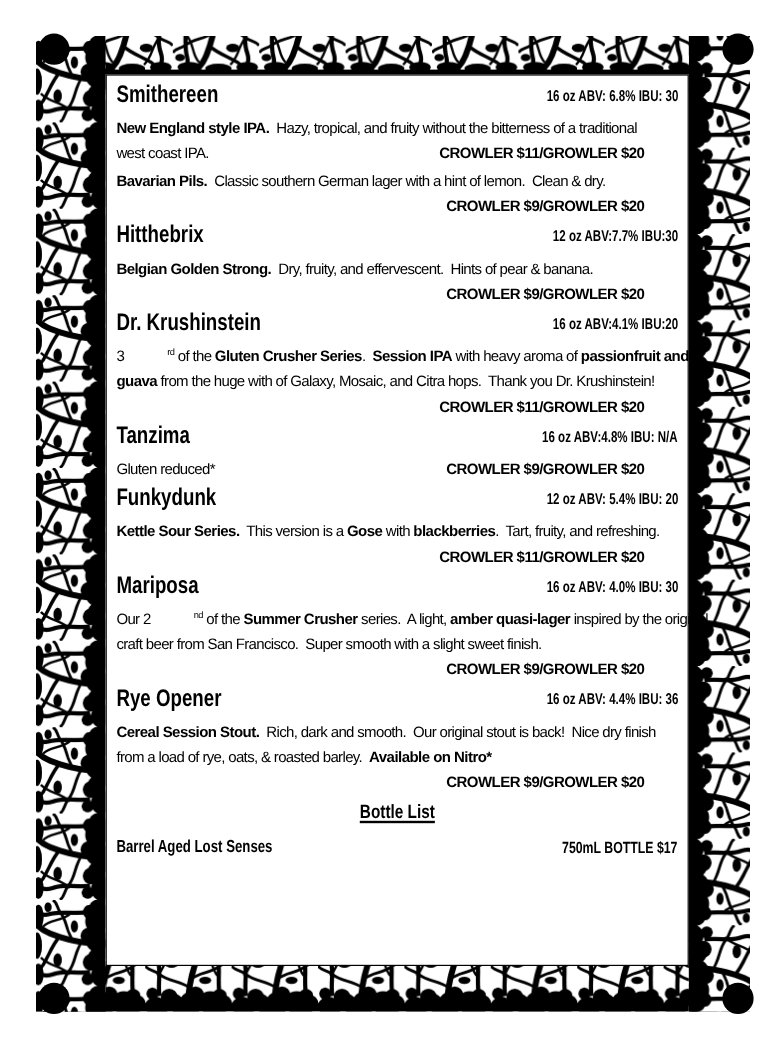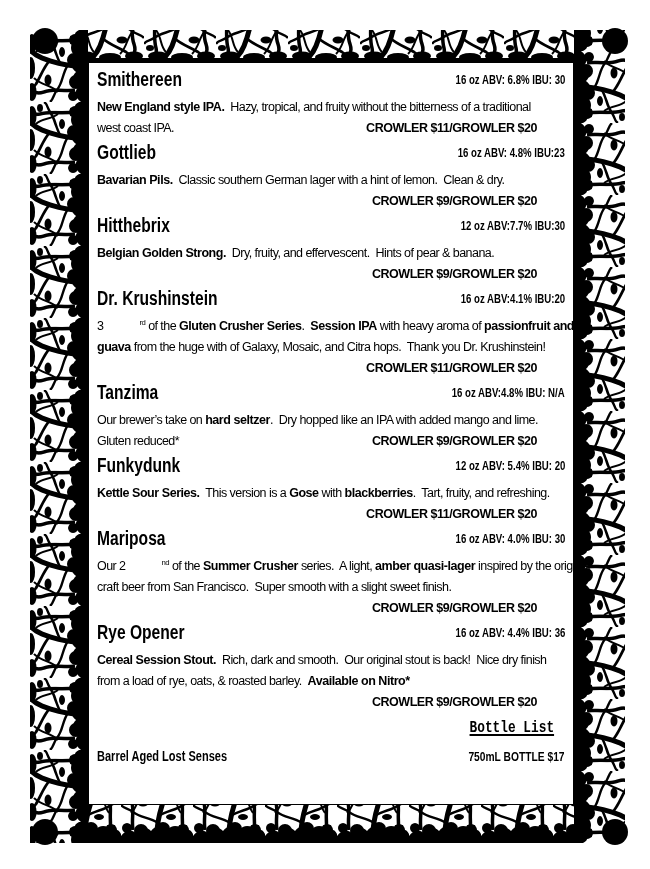--- a/index.html
+++ b/index.html
@@ -28,21 +28,21 @@
   }
   .entry-desc{font-size:12.5px;letter-spacing:-0.55px;}
   .desc-line{position:relative;height:21px;line-height:21px;white-space:pre;}
   .desc-line b{letter-spacing:-0.45px;}
   .crowler{
     position:absolute;left:0;right:28px;top:0;text-align:right;font-weight:700;
     letter-spacing:-0.45px;
   }
   sup{font-size:0.62em;line-height:0;margin-left:36px;}
   .bottle-section{margin-top:4px;}
-  .bottle-heading-row{text-align:right;height:22px;font-family:Liberation Mono, monospace;}
+  .bottle-heading-row{text-align:center;height:22px;}
   .bottle-heading{
     display:inline-block;font-weight:700;font-size:16px;line-height:22px;
     transform:scaleX(0.8);transform-origin:center bottom;
     text-decoration:underline;text-decoration-thickness:1.5px;text-underline-offset:2px;
     white-space:pre;
   }
   .bottle-row{display:flex;justify-content:space-between;align-items:flex-end;height:21px;margin-top:7px;}
   .bottle-name{
     display:inline-block;font-weight:700;font-size:14.5px;line-height:21px;
     transform:scaleX(0.76);transform-origin:left bottom;white-space:pre;
@@ -113,24 +113,20 @@
       <span class="beer-name">Smithereen</span>
       <span class="beer-stats">16 oz ABV: 6.8% IBU: 30</span>
     </div>
     <div class="entry-desc">
           <div class="desc-line"><b>New England style IPA.</b><span>  Hazy, tropical, and fruity without the bitterness of a traditional</span></div>
           <div class="desc-line"><span>west coast IPA.</span><span class="crowler">CROWLER $11/GROWLER $20</span></div>
         </div>
   </div>
 
   <div class="entry">
-    <div class="entry-header">
-      <span class="beer-name">Gottlieb</span>
-      <span class="beer-stats">16 oz ABV: 4.8% IBU:23</span>
-    </div>
     <div class="entry-desc">
           <div class="desc-line"><b>Bavarian Pils.</b><span>  Classic southern German lager with a hint of lemon.  Clean &amp; dry.</span></div>
           <div class="desc-line"><span class="crowler">CROWLER $9/GROWLER $20</span></div>
         </div>
   </div>
 
   <div class="entry">
     <div class="entry-header">
       <span class="beer-name">Hitthebrix</span>
       <span class="beer-stats">12 oz ABV:7.7% IBU:30</span>
@@ -152,21 +148,20 @@
           <div class="desc-line"><span class="crowler">CROWLER $11/GROWLER $20</span></div>
         </div>
   </div>
 
   <div class="entry">
     <div class="entry-header">
       <span class="beer-name">Tanzima</span>
       <span class="beer-stats">16 oz ABV:4.8% IBU: N/A</span>
     </div>
     <div class="entry-desc">
-          <div class="desc-line"><span>Our brewer’s take on </span><b>hard seltzer</b><span>.  Dry hopped like an IPA with added mango and lime.</span></div>
           <div class="desc-line"><span>Gluten reduced*</span><span class="crowler">CROWLER $9/GROWLER $20</span></div>
         </div>
   </div>
 
   <div class="entry">
     <div class="entry-header">
       <span class="beer-name">Funkydunk</span>
       <span class="beer-stats">12 oz ABV: 5.4% IBU: 20</span>
     </div>
     <div class="entry-desc">

